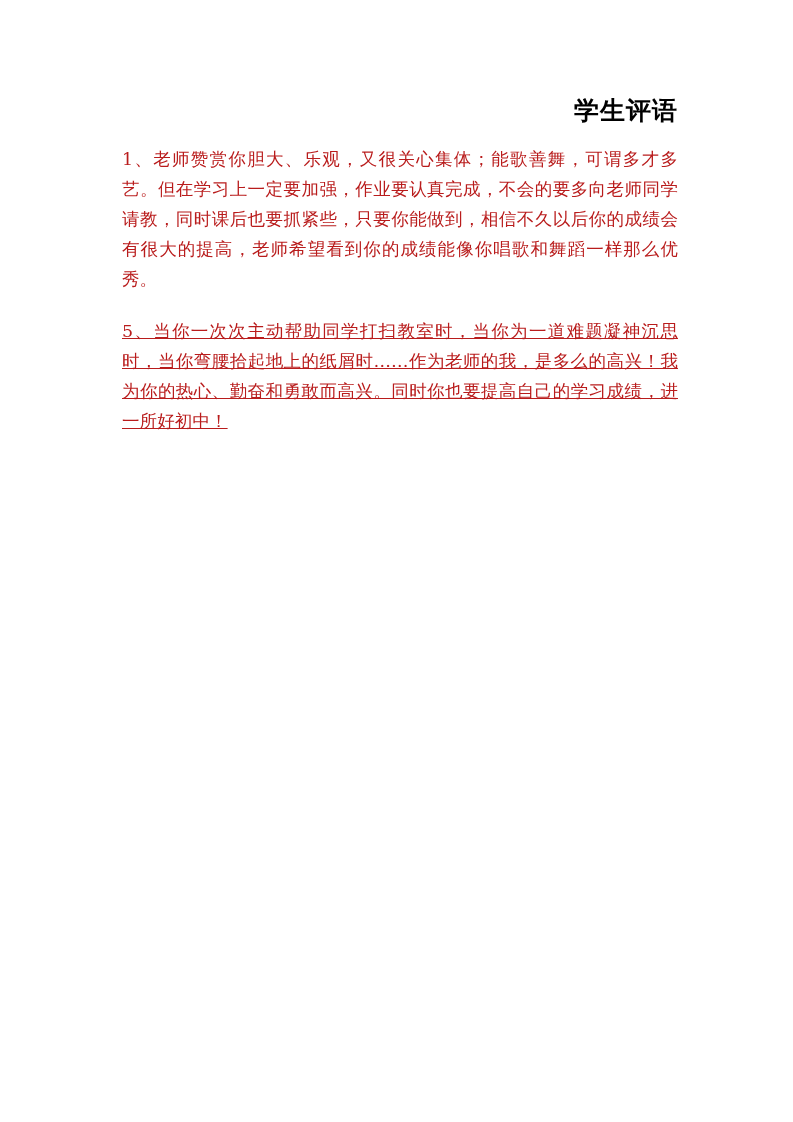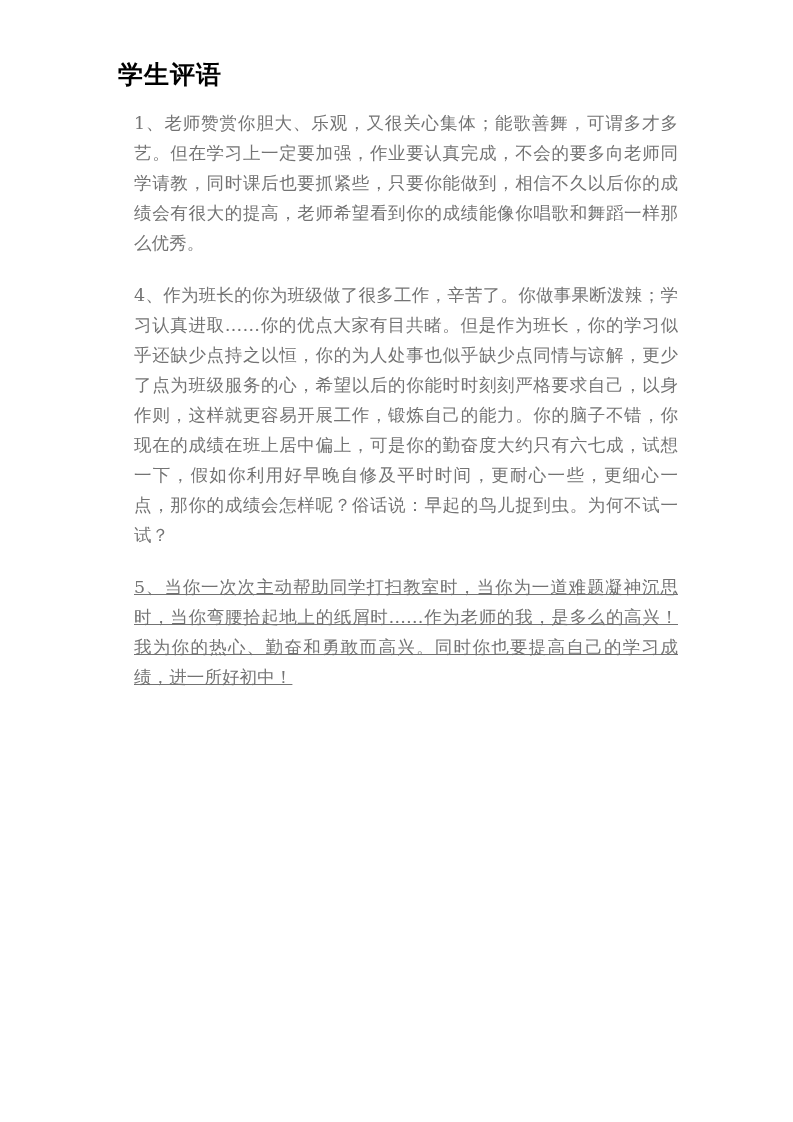--- a/index.html
+++ b/index.html
@@ -16,56 +16,55 @@
   }
   .page {
     position: relative;
     width: 793px;
     height: 1122px;
     background: #ffffff;
     box-sizing: border-box;
     padding: 0 115px 0 118px;
   }
   .doc-title {
-    text-align: left;
+    text-align: right;
     font-family: "DejaVu Sans", "Liberation Sans", sans-serif;
     font-weight: bold;
     font-size: 25px;
     line-height: 30px;
     letter-spacing: 1px;
     color: #000000;
     margin: 0;
-    padding-top: 60px;
+    padding-top: 96px;
     padding-bottom: 0;
   }
   .body-block {
     margin-top: 18px;
   }
   p.para {
-    margin: 0 0 22px 16px;
+    margin: 0 0 22px 4px;
     font-family: "DejaVu Serif", "Liberation Serif", serif;
     font-size: 17.5px;
     line-height: 30px;
     text-align: justify;
     text-justify: inter-character;
-    color: #737373;
+    color: #b91c1c;
     word-break: break-all;
     letter-spacing: 0.1px;
   }
   p.para:last-child {
     margin-bottom: 0;
     text-decoration: underline;
   }
 </style>
 </head>
 <body>
 
 <div class="page">
 
   <h1 class="doc-title">学生评语</h1>
 
   <div class="body-block">
     <p class="para">1、老师赞赏你胆大、乐观，又很关心集体；能歌善舞，可谓多才多艺。但在学习上一定要加强，作业要认真完成，不会的要多向老师同学请教，同时课后也要抓紧些，只要你能做到，相信不久以后你的成绩会有很大的提高，老师希望看到你的成绩能像你唱歌和舞蹈一样那么优秀。</p>
-    <p class="para">4、作为班长的你为班级做了很多工作，辛苦了。你做事果断泼辣；学习认真进取……你的优点大家有目共睹。但是作为班长，你的学习似乎还缺少点持之以恒，你的为人处事也似乎缺少点同情与谅解，更少了点为班级服务的心，希望以后的你能时时刻刻严格要求自己，以身作则，这样就更容易开展工作，锻炼自己的能力。你的脑子不错，你现在的成绩在班上居中偏上，可是你的勤奋度大约只有六七成，试想一下，假如你利用好早晚自修及平时时间，更耐心一些，更细心一点，那你的成绩会怎样呢？俗话说：早起的鸟儿捉到虫。为何不试一试？</p>
     <p class="para">5、当你一次次主动帮助同学打扫教室时，当你为一道难题凝神沉思时，当你弯腰拾起地上的纸屑时……作为老师的我，是多么的高兴！我为你的热心、勤奋和勇敢而高兴。同时你也要提高自己的学习成绩，进一所好初中！</p>
   </div>
 
 </div>
 
 </body></html>

